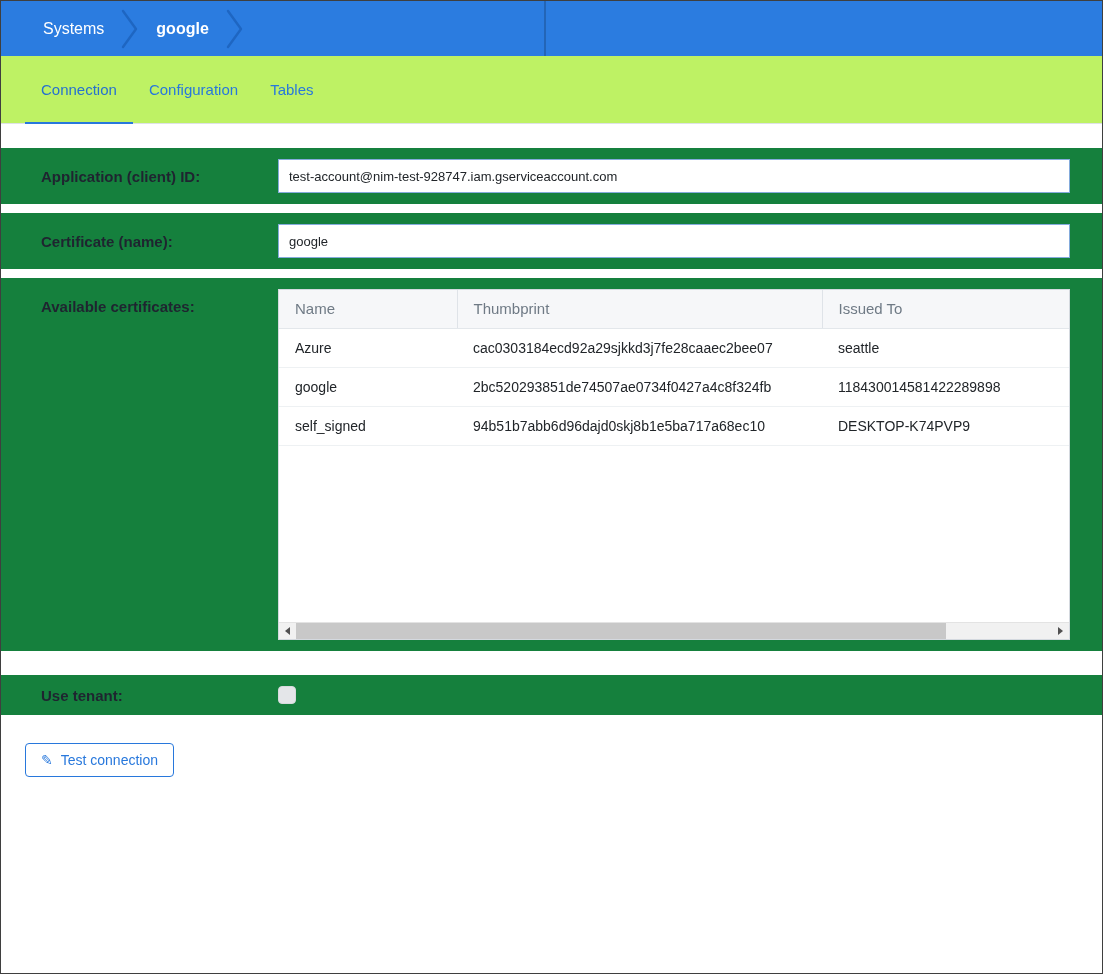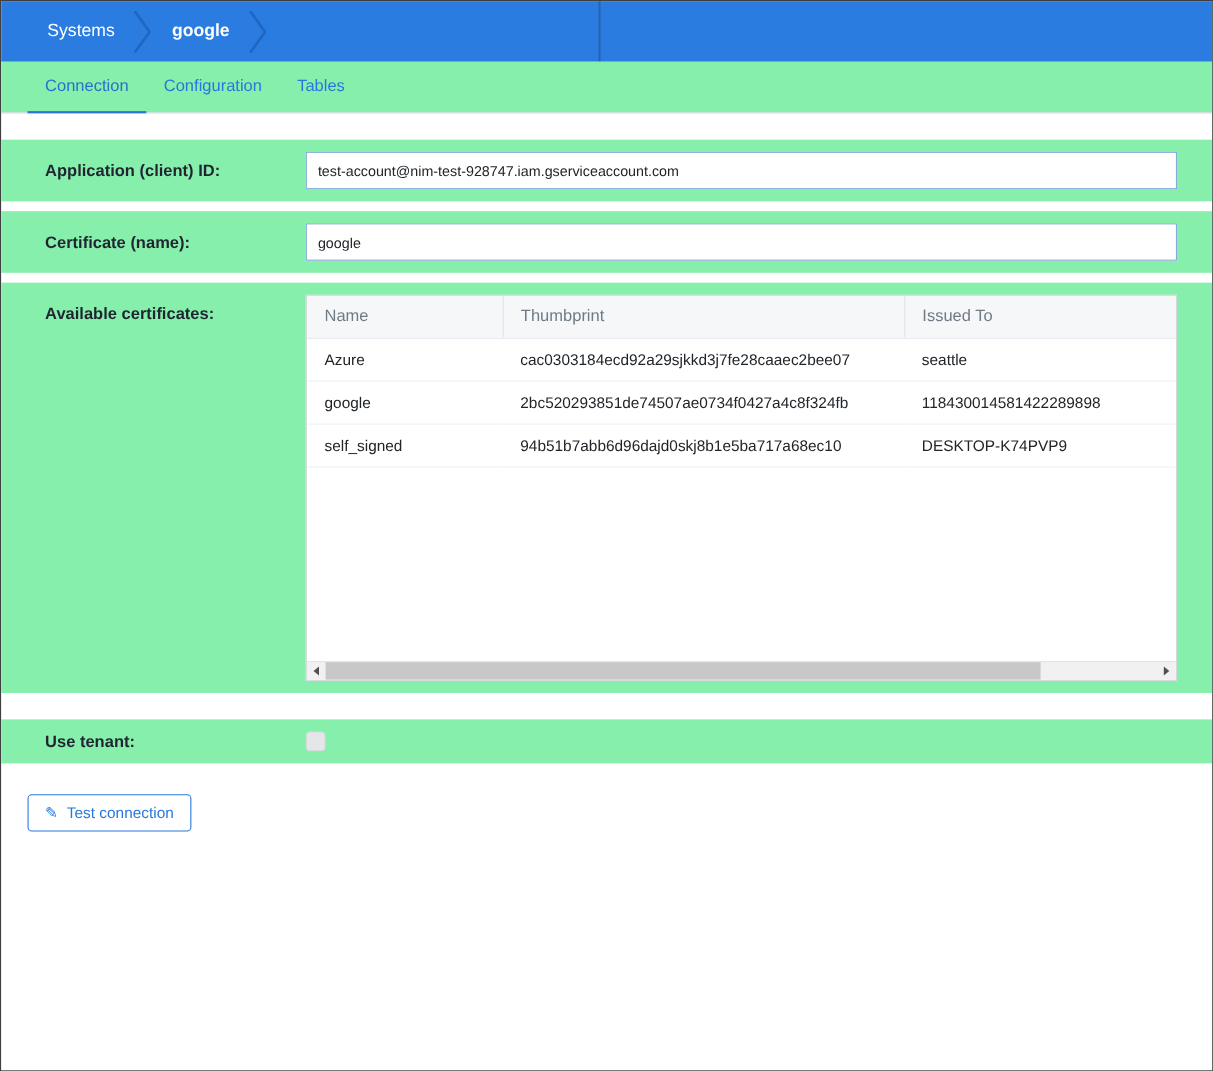--- a/index.html
+++ b/index.html
@@ -21,35 +21,35 @@
   .crumb.first { margin-left:36px;text-align:right; }
   .crumb.current { font-weight:700; }
   .chev { margin:0 10px; display:flex; align-items:center; }
   .topbar-divider {
     position:absolute; left:543px; top:0; bottom:0; width:2px;
     background:rgba(0,0,0,0.18);
   }
 
   
   .tabbar {
-    height:47px; border-bottom:1px solid #dee2e6;
-    display:flex; align-items:stretch; padding-left:24px; background:#86efac;
+    height:68px; border-bottom:1px solid #dee2e6;
+    display:flex; align-items:stretch; padding-left:24px; background:#bef264;
   }
   .tab {
     display:flex; align-items:center; padding:0 16px;
     color:#2878dc; font-size:15px; cursor:pointer;
     border-bottom:2px solid transparent; margin-bottom:-1px;
   }
   .tab.active { border-bottom-color:#2878dc; color:#2671cf; }
 
   
   .content { padding-top:24px; }
   .form-row {
     display:flex; align-items:center;
-    background:#86efac;
+    background:#15803d;
     padding:11px 32px 11px 40px;
     margin-bottom:9px;
   }
   .form-row.top-align { align-items:flex-start; }
   .f-label {
     width:237px; flex:0 0 237px;
     font-size:15px; font-weight:700; color:#1f2430;
   }
   .form-row.top-align .f-label { margin-top:9px; }
   .text-input {

